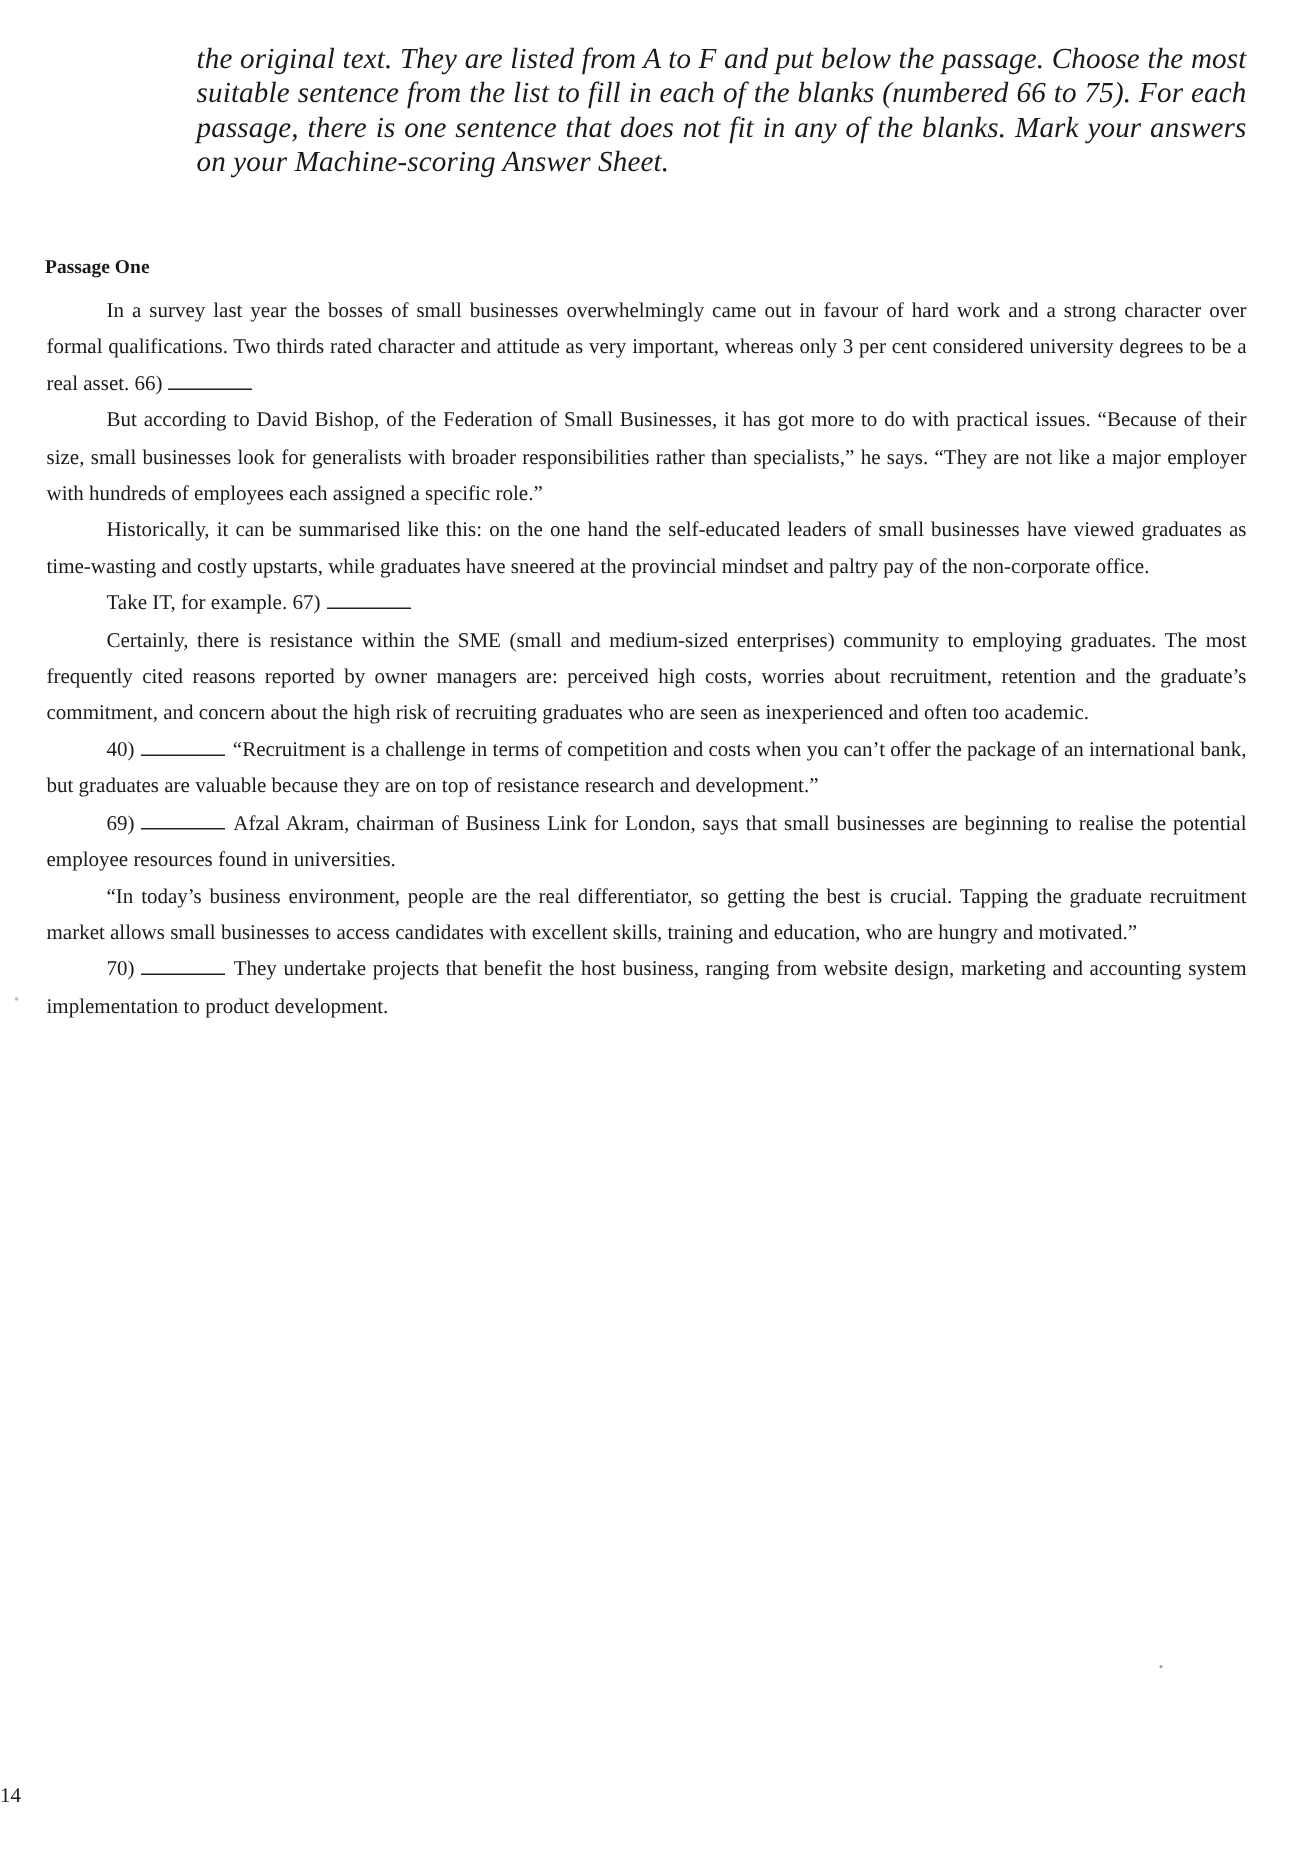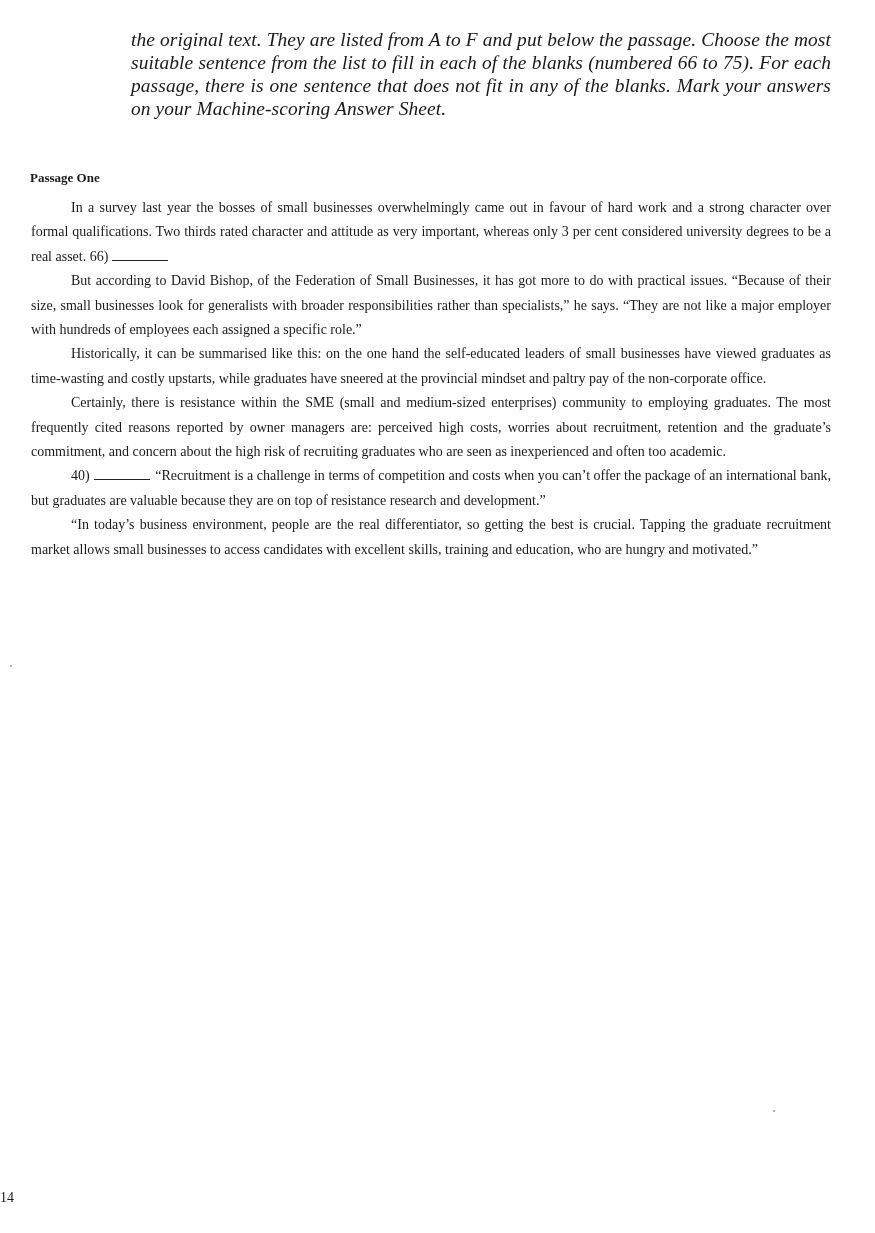--- a/index.html
+++ b/index.html
@@ -99,27 +99,30 @@
 
   <div class="passage-title">Passage One</div>
 
   <div class="passage">
     <p class="para"><span>In a survey last year the bosses of small businesses overwhelmingly came out in favour of hard work and a strong character over formal qualifications. Two thirds rated character and attitude as very important, whereas only 3 per cent considered university degrees to be a real asset. 66)</span><span class="blank"></span></p>
 
     <p class="para">But according to David Bishop, of the Federation of Small Businesses, it has got more to do with practical issues. “Because of their size, small businesses look for generalists with broader responsibilities rather than specialists,” he says. “They are not like a major employer with hundreds of employees each assigned a specific role.”</p>
 
     <p class="para">Historically, it can be summarised like this: on the one hand the self-educated leaders of small businesses have viewed graduates as time-wasting and costly upstarts, while graduates have sneered at the provincial mindset and paltry pay of the non-corporate office.</p>
 
+    <p class="para"><span>Take IT, for example. 67)</span><span class="blank"></span></p>
 
     <p class="para">Certainly, there is resistance within the SME (small and medium-sized enterprises) community to employing graduates. The most frequently cited reasons reported by owner managers are: perceived high costs, worries about recruitment, retention and the graduate’s commitment, and concern about the high risk of recruiting graduates who are seen as inexperienced and often too academic.</p>
 
     <p class="para"><span>40)</span><span class="blank"></span> <span>“Recruitment is a challenge in terms of competition and costs when you can’t offer the package of an international bank, but graduates are valuable because they are on top of resistance research and development.”</span></p>
 
+    <p class="para"><span>69)</span><span class="blank"></span> <span>Afzal Akram, chairman of Business Link for London, says that small businesses are beginning to realise the potential employee resources found in universities.</span></p>
 
     <p class="para">“In today’s business environment, people are the real differentiator, so getting the best is crucial. Tapping the graduate recruitment market allows small businesses to access candidates with excellent skills, training and education, who are hungry and motivated.”</p>
 
+    <p class="para"><span>70)</span><span class="blank"></span> <span>They undertake projects that benefit the host business, ranging from website design, marketing and accounting system implementation to product development.</span></p>
   </div>
 
   <div class="speck"></div>
   <div class="scan-mark"></div>
 
   <div class="page-number">14</div>
 </div>
 
 </body></html>

